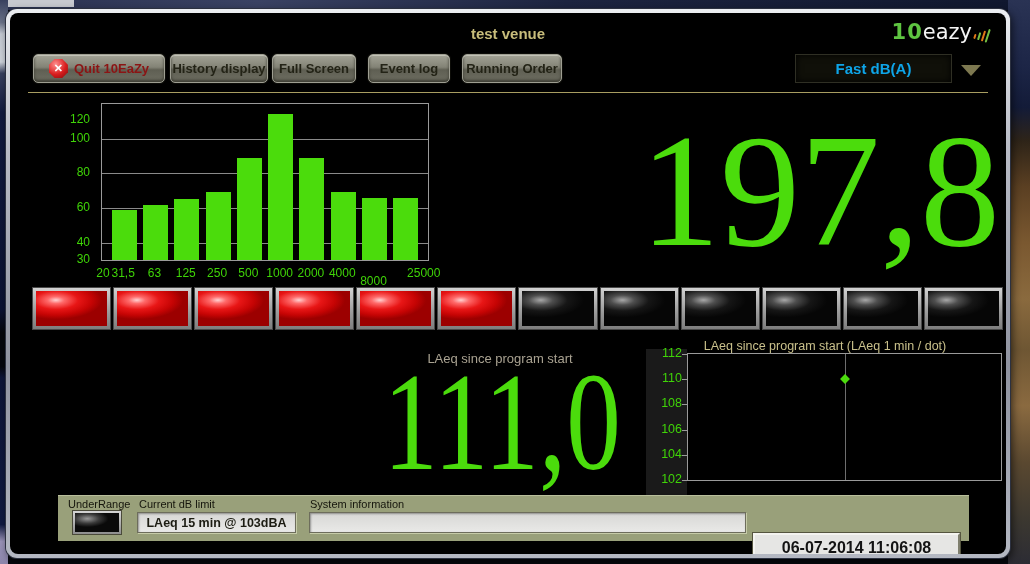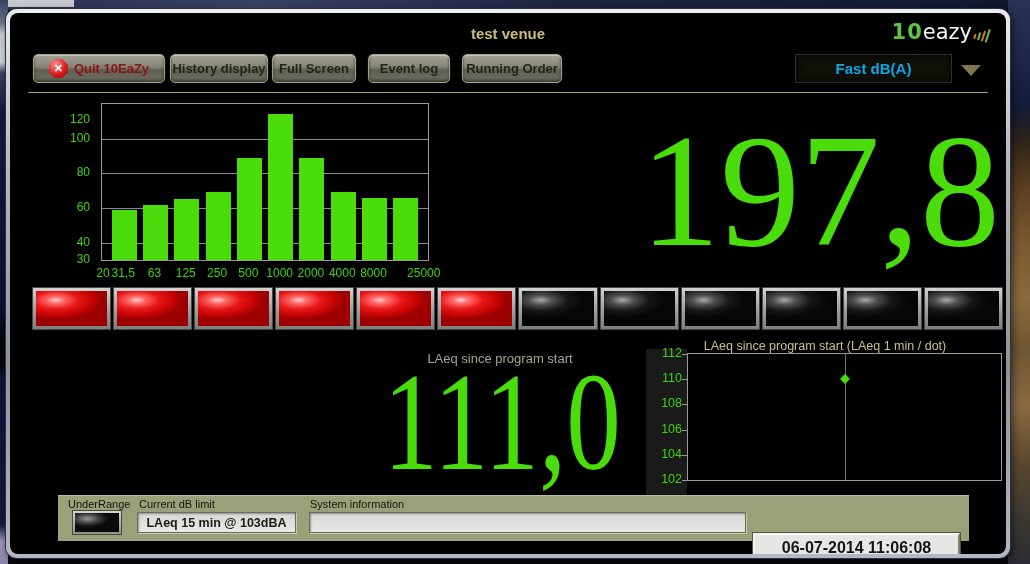--- a/index.html
+++ b/index.html
@@ -194,21 +194,21 @@
       <div class="spec-xlabels" id="specX">
           <span style="left: 0.6%;">20</span>
           <span style="left: 6.8%;">31,5</span>
           <span style="left: 16.4%;">63</span>
           <span style="left: 26%;">125</span>
           <span style="left: 35.6%;">250</span>
           <span style="left: 45.2%;">500</span>
           <span style="left: 54.8%;">1000</span>
           <span style="left: 64.4%;">2000</span>
           <span style="left: 74%;">4000</span>
-          <span style="left: 83.6%;">8000</span>
+          <span style="left: 83.6%; margin-top: 8px;">8000</span>
           <span style="left: 99%;">25000</span>
         </div>
 
       <div class="main-num">197,8</div>
 
       <div class="lights" id="lights">
           <div class="light-cell">
             <div class="light on"></div>
           </div>
           <div class="light-cell">

